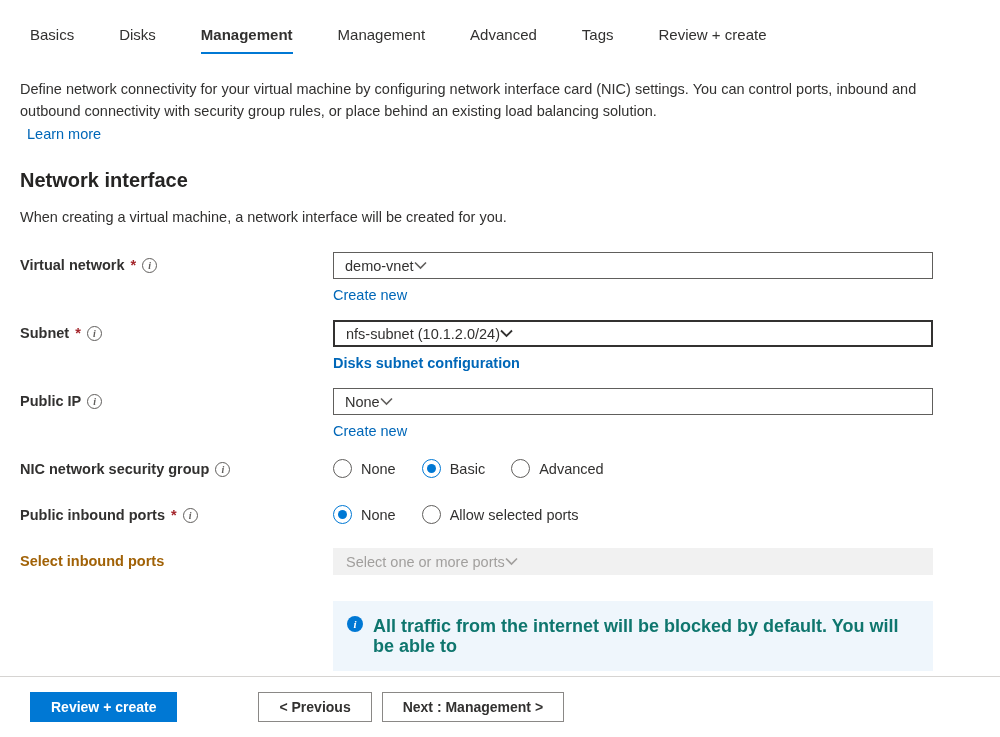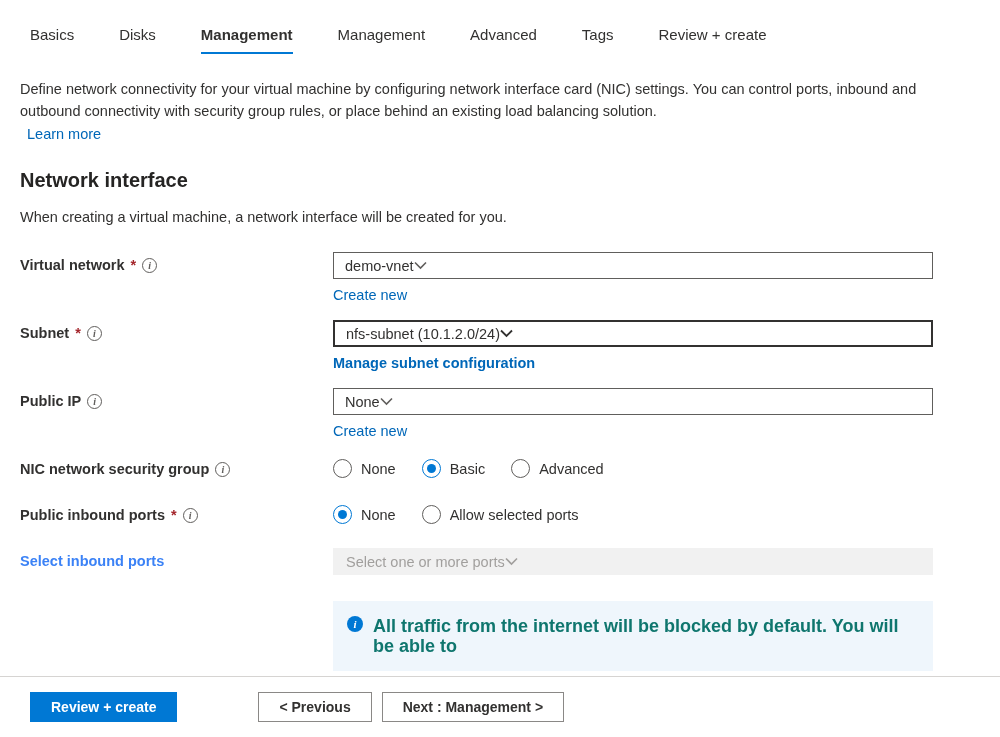--- a/index.html
+++ b/index.html
@@ -51,21 +51,21 @@
   .field-label {
     width:313px;
     padding-top:5px;
     font-size:14.5px;
     font-weight:600;
     display:flex;
     align-items:center;
     gap:6px;
     flex-shrink:0;
   }
-  .field-label.disabled { color:#3b82f6;text-align:center; }
+  .field-label.disabled { color:#a16207;text-align:center; }
   .required { color:#a4262c; font-weight:600; }
   .info-icon {
     width:15px; height:15px;
     border:1px solid #605e5c;
     border-radius:50%;
     color:#605e5c;
     font-size:10px;
     line-height:13px;
     text-align:center;
     display:inline-block;
@@ -233,21 +233,21 @@
       </div>
       <div class="field-control">
         <div class="dropdown strong">
           <span>nfs-subnet (10.1.2.0/24)</span>
           <span class="chevron">
             <svg width="13" height="9" viewBox="0 0 13 9">
                 <path d="M1 1.5l5.5 5.5L12 1.5" fill="none" stroke="#323130" stroke-width="1.8"></path>
               </svg>
           </span>
         </div>
-        <a class="link sub-link bold">Manage subnet configuration</a>
+        <a class="link sub-link bold">Disks subnet configuration</a>
       </div>
     </div>
 
     <div class="field-row">
       <div class="field-label">
         <span>Public IP</span>
         <span class="info-icon">i</span>
       </div>
       <div class="field-control">
         <div class="dropdown">

